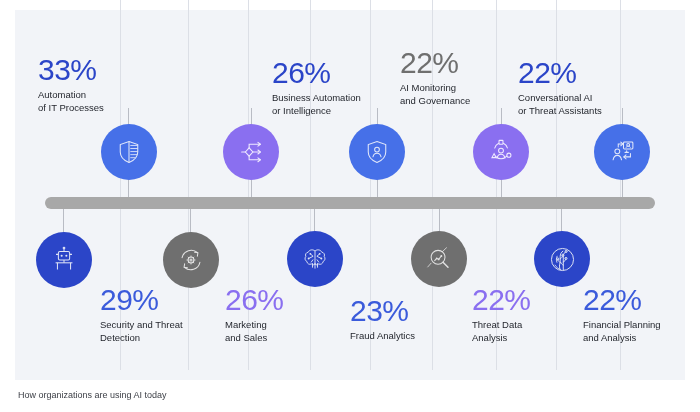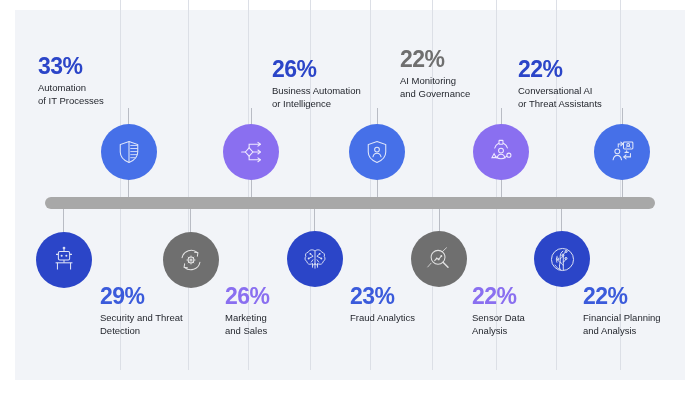--- a/index.html
+++ b/index.html
@@ -49,22 +49,22 @@
     border-radius: 50%;
     z-index: 4;
     display: flex;
     align-items: center;
     justify-content: center;
   }
   .bubble svg { display: block; }
   
   .stat { position: absolute; z-index: 5; }
   .stat .pct {
-    font-size: 23px;
-    font-weight: 700;
+    font-size: 30px;
+    font-weight: 400;
     line-height: 1.0;
     letter-spacing: -0.5px;
     margin-bottom: 4px;
   }
   .stat .label {
     font-size: 9.5px;
     line-height: 1.32;
     color: #1f2229;
     font-weight: 400;
     white-space: pre-line;
@@ -285,30 +285,31 @@
     <div class="label">Security and Threat
 Detection</div>
   </div>
 
   <div class="stat" style="left:225px; top:285px; width:94px;">
     <div class="pct" style="color:#8a6ff0;">26%</div>
     <div class="label">Marketing
 and Sales</div>
   </div>
 
-  <div class="stat" style="left:350px; top:285px; width:96px;">
+  <div class="stat" style="left:350px; top:296px; width:96px;">
     <div class="pct" style="color:#3b5bdb;">23%</div>
     <div class="label">Fraud Analytics</div>
   </div>
 
   <div class="stat" style="left:472px; top:285px; width:92px;">
     <div class="pct" style="color:#8a6ff0;">22%</div>
-    <div class="label">Sensor Data
+    <div class="label">Threat Data
 Analysis</div>
   </div>
 
   <div class="stat" style="left:583px; top:285px; width:100px;">
     <div class="pct" style="color:#3b5bdb;">22%</div>
     <div class="label">Financial Planning
 and Analysis</div>
   </div>
 
+  <div class="caption">How organizations are using AI today</div>
 </div>
 
 </body></html>

